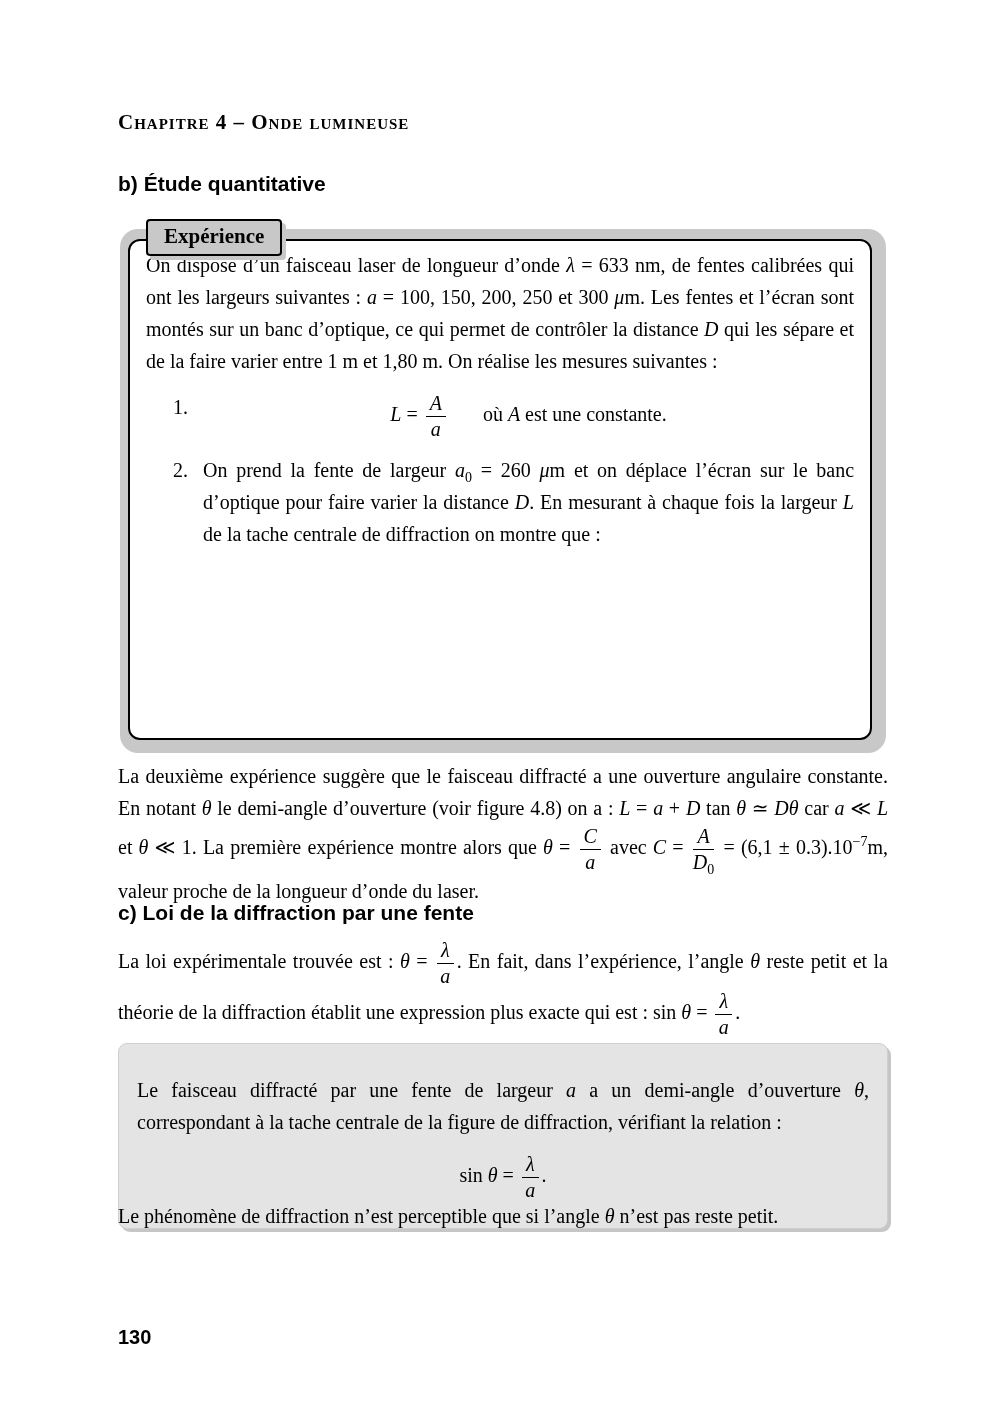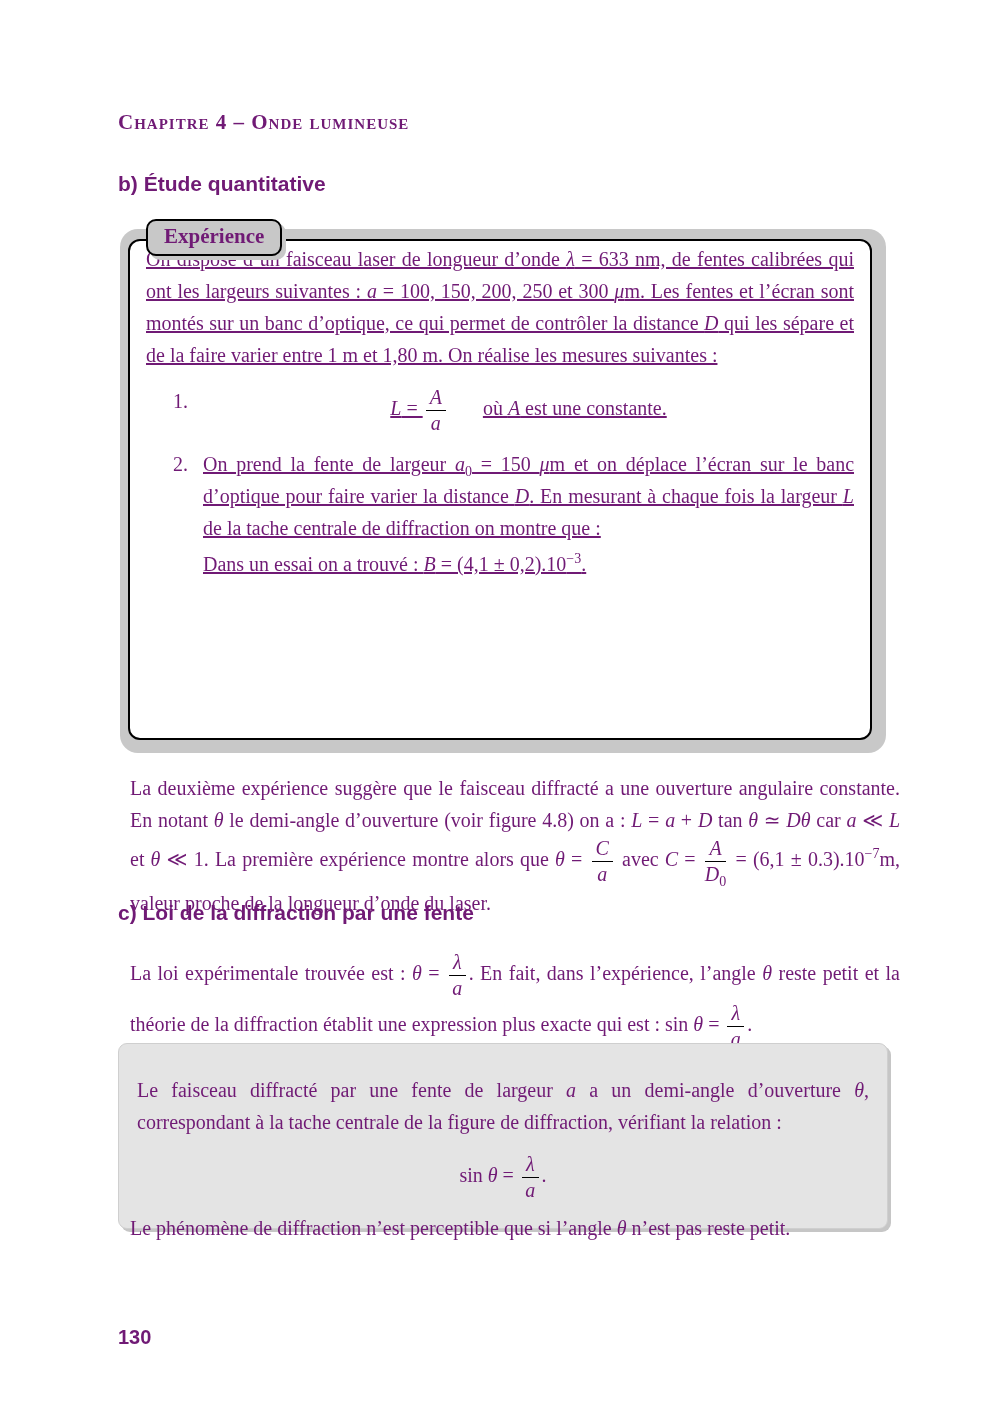--- a/index.html
+++ b/index.html
@@ -2,21 +2,21 @@
 <html lang="fr"><head>
 <meta charset="utf-8">
 <style>
   html, body { margin: 0; padding: 0; background: #ffffff; }
   .page {
     position: relative;
     width: 916px;
     height: 1417px;
     background: #ffffff;
     font-family: "Liberation Serif", serif;
-    color: #701a75;
+    color: #000000;
     overflow: hidden;
   }
   
   .body-text { font-size: 20px; line-height: 32px; text-align: justify; }
   i { font-family: "Liberation Serif", serif; font-style: italic; }
   sub, sup { font-size: 70%; line-height: 0; }
   sup { vertical-align: super; }
   sub { vertical-align: sub; }
 
   
@@ -57,44 +57,43 @@
     position: absolute; left: 120px; top: 229px;
     width: 766px; height: 524px;
     background: #c8c8c8;
     border-radius: 18px;
   }
   .exp-inner {
     position: absolute; left: 8px; top: 10px; right: 14px; bottom: 13px;
     background: #ffffff;
     border: 2px solid #000000;
     border-radius: 12px;
-    padding: 2px 16px 0 16px;
+    padding: 8px 16px 0 16px;
     box-sizing: border-box;
-    text-decoration: underline;
   }
   .exp-tab {
     position: absolute; left: 26px; top: -10px;
     background: #c8c8c8;
     border: 2px solid #000000;
-    border-radius: 10px;
+    border-radius: 4px;
     padding: 3px 16px 5px;
     font-weight: bold;
     font-size: 21px;
     box-shadow: 4px 4px 0 #c8c8c8;
     z-index: 2;
   }
   .exp-intro { margin: 0 0 6px 0; }
 
   .list-item { position: relative; padding-left: 57px; margin-top: 6px; }
   .item-number { position: absolute; left: 27px; top: 0; }
   .equation { display: block; text-align: center; margin: 14px 0 12px 0; font-size: 20px; }
   .item-result { margin: 4px 0 10px 0; text-align: left; }
 
   
-  .para { position: absolute; left: 118px; width: 770px; margin: 12px; }
+  .para { position: absolute; left: 118px; width: 770px; margin: 0; }
   .after-box { top: 760px; }
   .c-par { top: 938px; }
   .closing { top: 1200px; }
 
   
   .result-box {
     position: absolute; left: 118px; top: 1043px;
     width: 770px;
     box-sizing: border-box;
     background: #e4e4e4;
@@ -127,22 +126,21 @@
     <div class="exp-inner">
       <p class="body-text exp-intro"><span>On dispose d’un faisceau laser de longueur d’onde </span><i>λ</i><span> = 633 nm, de fentes calibrées qui ont les largeurs suivantes : </span><i>a</i><span> = 100, 150, 200, 250 et 300 </span><i>μ</i><span>m. Les fentes et l’écran sont montés sur un banc d’optique, ce qui permet de contrôler la distance </span><i>D</i><span> qui les sépare et de la faire varier entre 1 m et 1,80 m. On réalise les mesures suivantes :</span></p>
 
       <div class="list-item">
         <span class="item-number body-text">1.</span>
         <div class="equation"><i>L</i><span> = </span><span class="frac"><span class="num"><i>A</i></span><span class="den"><i>a</i></span></span><span class="quad"></span><span>où </span><i>A</i><span> est une constante.</span></div>
       </div>
 
       <div class="list-item">
         <span class="item-number body-text">2.</span>
-        <div class="body-text"><span>On prend la fente de largeur </span><i>a</i><sub>0</sub><span> = 150 </span><i>μ</i><span>m et on déplace l’écran sur le banc d’optique pour faire varier la distance </span><i>D</i><span>. En mesurant à chaque fois la largeur </span><i>L</i><span> de la tache centrale de diffraction on montre que :</span></div>
-        <div class="body-text item-result"><span>Dans un essai on a trouvé : </span><i>B</i><span> = (4,1 ± 0,2).10</span><sup>−3</sup><span>.</span></div>
+        <div class="body-text"><span>On prend la fente de largeur </span><i>a</i><sub>0</sub><span> = 260 </span><i>μ</i><span>m et on déplace l’écran sur le banc d’optique pour faire varier la distance </span><i>D</i><span>. En mesurant à chaque fois la largeur </span><i>L</i><span> de la tache centrale de diffraction on montre que :</span></div>
       </div>
     </div>
   </div>
 
   <p class="body-text para after-box"><span>La deuxième expérience suggère que le faisceau diffracté a une ouverture angulaire constante. En notant </span><i>θ</i><span> le demi-angle d’ouverture (voir figure 4.8) on a : </span><i>L</i><span> = </span><i>a</i><span> + </span><i>D</i><span> tan </span><i>θ</i><span> ≃ </span><i>Dθ</i><span> car </span><i>a</i><span> ≪ </span><i>L</i><span> et </span><i>θ</i><span> ≪ 1. La première expérience montre alors que </span><i>θ</i><span> = </span><span class="frac"><span class="num"><i>C</i></span><span class="den"><i>a</i></span></span><span> avec </span><i>C</i><span> = </span><span class="frac"><span class="num"><i>A</i></span><span class="den"><i>D</i><sub>0</sub></span></span><span> = (6,1 ± 0.3).10</span><sup>−7</sup><span>m, valeur proche de la longueur d’onde du laser.</span></p>
 
   <div class="section-heading heading-c">c) Loi de la diffraction par une fente</div>
 
   <p class="body-text para c-par"><span>La loi expérimentale trouvée est : </span><i>θ</i><span> = </span><span class="frac"><span class="num"><i>λ</i></span><span class="den"><i>a</i></span></span><span>. En fait, dans l’expérience, l’angle </span><i>θ</i><span> reste petit et la théorie de la diffraction établit une expression plus exacte qui est : sin </span><i>θ</i><span> = </span><span class="frac"><span class="num"><i>λ</i></span><span class="den"><i>a</i></span></span><span>.</span></p>
 

